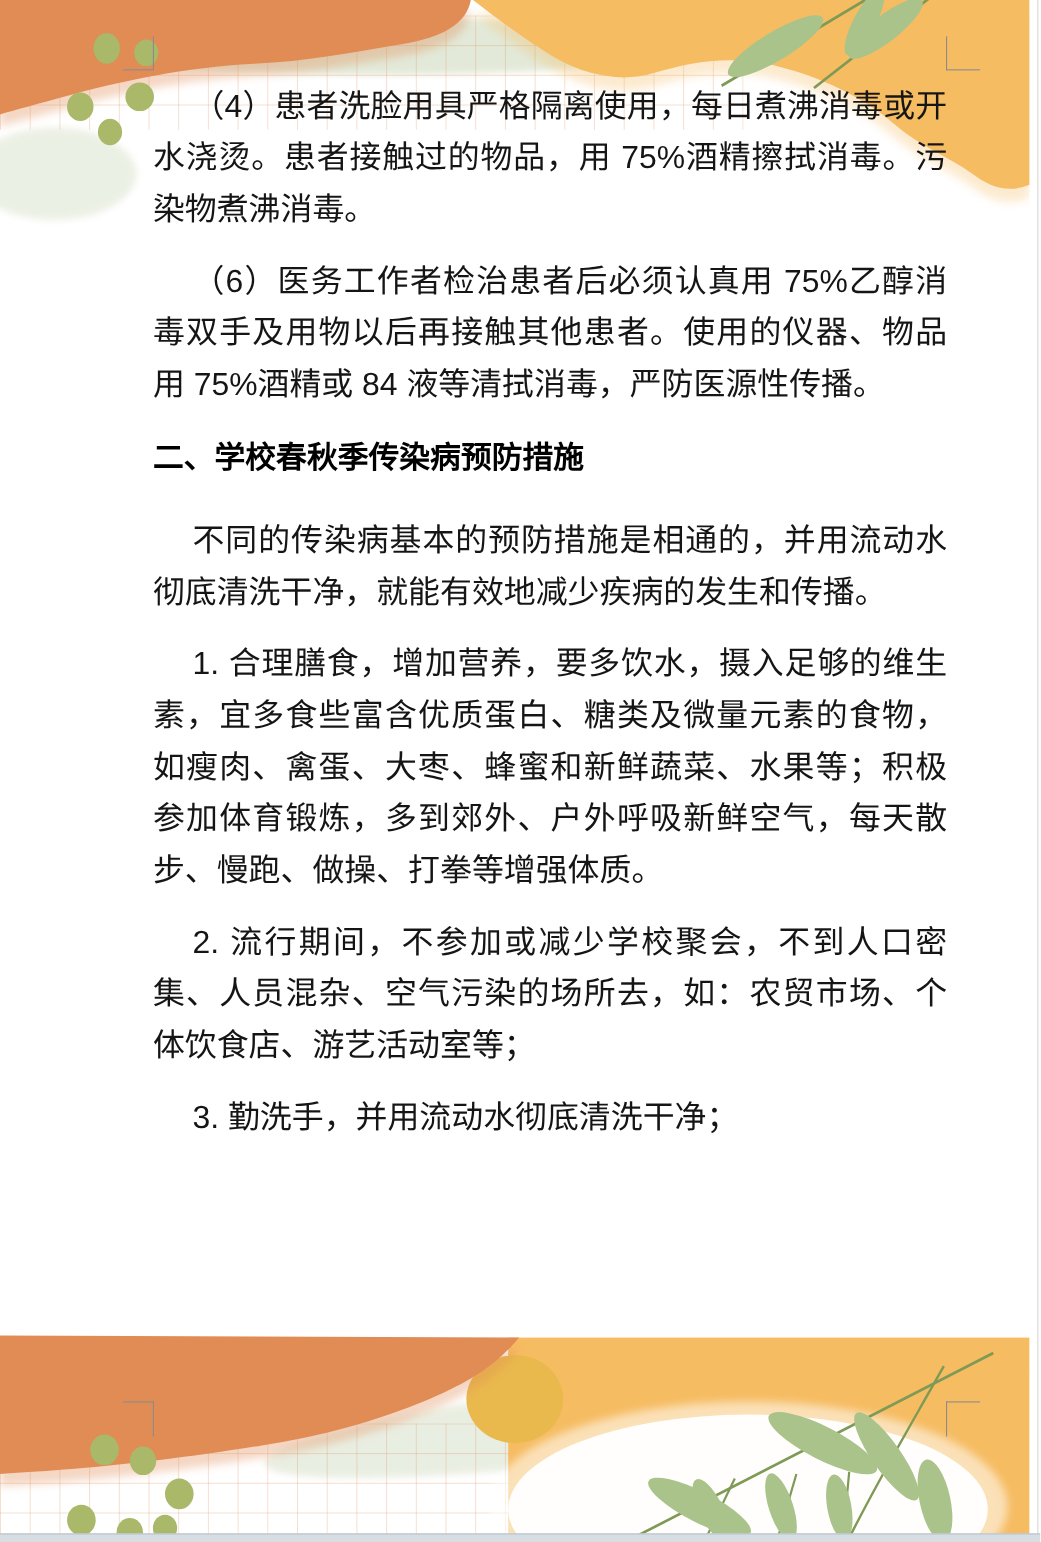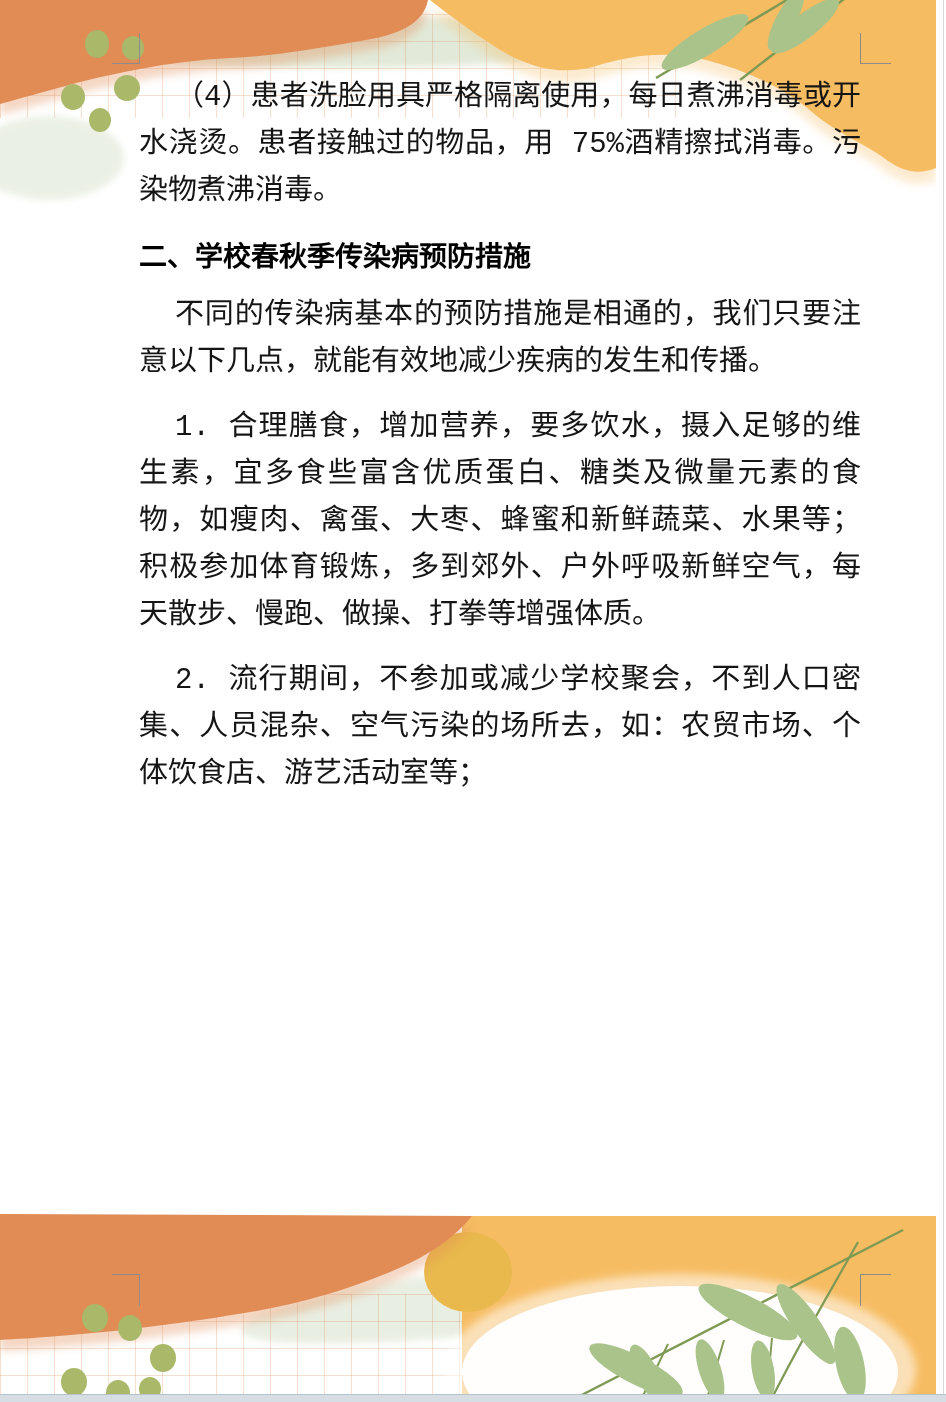--- a/index.html
+++ b/index.html
@@ -34,22 +34,22 @@
   .mark-bl{left:112px;top:1274px;width:27px;height:31px;
            border-right:1px solid var(--crop_mark,#8C8C8C);border-top:1px solid var(--crop_mark,#8C8C8C);}
   .mark-br{left:860px;top:1274px;width:30px;height:31px;
            border-left:1px solid var(--crop_mark,#8C8C8C);border-top:1px solid var(--crop_mark,#8C8C8C);}
 
   
   .doc-text{position:absolute;left:139px;top:63px;width:722px;padding-top:11px;z-index:5;
             color:#151515;}
   .doc-text p{margin:0 0 18px 0;font-size:29px;line-height:47px;
               text-align:justify;text-align-last:left;text-indent:36px;
-              font-family:Liberation Mono, monospace;}
-  .doc-text h2{margin:2px 0 12px 0;font-size:28px;line-height:47px;font-weight:bold;
+              font-family:Liberation Sans, sans-serif;}
+  .doc-text h2{margin:2px 0 30px 0;font-size:28px;line-height:47px;font-weight:bold;
                text-indent:0;color:#000;
                font-family:"Liberation Sans","DejaVu Sans",sans-serif;}
 
   
   .right-margin{position:absolute;left:936px;top:0;width:10px;height:1402px;background:#fff;z-index:6;}
   .right-edge-line{position:absolute;left:943px;top:0;width:1px;height:1402px;background:#d7d7d7;z-index:7;}
   .bottom-bar{position:absolute;left:0;top:1394px;width:946px;height:8px;z-index:8;
               background:var(--bottom_bar,#D7DEE3);border-top:1px solid #b6c2ca;}
 </style>
 </head>
@@ -134,22 +134,24 @@
     </g>
   </svg>
 
   <div class="mark mark-tl"></div>
   <div class="mark mark-tr"></div>
   <div class="mark mark-bl"></div>
   <div class="mark mark-br"></div>
 
   <div class="doc-text">
     <p>（4）患者洗脸用具严格隔离使用，每日煮沸消毒或开水浇烫。患者接触过的物品，用 75%酒精擦拭消毒。污染物煮沸消毒。</p>
+    <p>（6）医务工作者检治患者后必须认真用 75%乙醇消毒双手及用物以后再接触其他患者。使用的仪器、物品用 75%酒精或 84 液等清拭消毒，严防医源性传播。</p>
     <h2>二、学校春秋季传染病预防措施</h2>
-    <p>不同的传染病基本的预防措施是相通的，我们只要注意以下几点，就能有效地减少疾病的发生和传播。</p>
+    <p>不同的传染病基本的预防措施是相通的，并用流动水彻底清洗干净，就能有效地减少疾病的发生和传播。</p>
     <p>1. 合理膳食，增加营养，要多饮水，摄入足够的维生素，宜多食些富含优质蛋白、糖类及微量元素的食物，如瘦肉、禽蛋、大枣、蜂蜜和新鲜蔬菜、水果等；积极参加体育锻炼，多到郊外、户外呼吸新鲜空气，每天散步、慢跑、做操、打拳等增强体质。</p>
     <p>2. 流行期间，不参加或减少学校聚会，不到人口密集、人员混杂、空气污染的场所去，如：农贸市场、个体饮食店、游艺活动室等；</p>
+    <p>3. 勤洗手，并用流动水彻底清洗干净；</p>
   </div>
 
   <div class="right-margin"></div>
   <div class="right-edge-line"></div>
   <div class="bottom-bar"></div>
 </div>
 
 </body></html>

